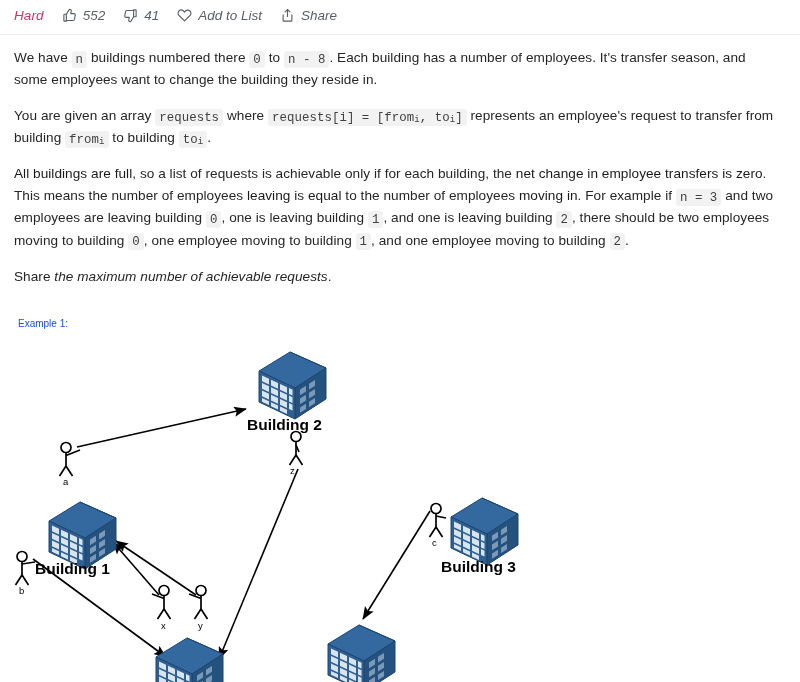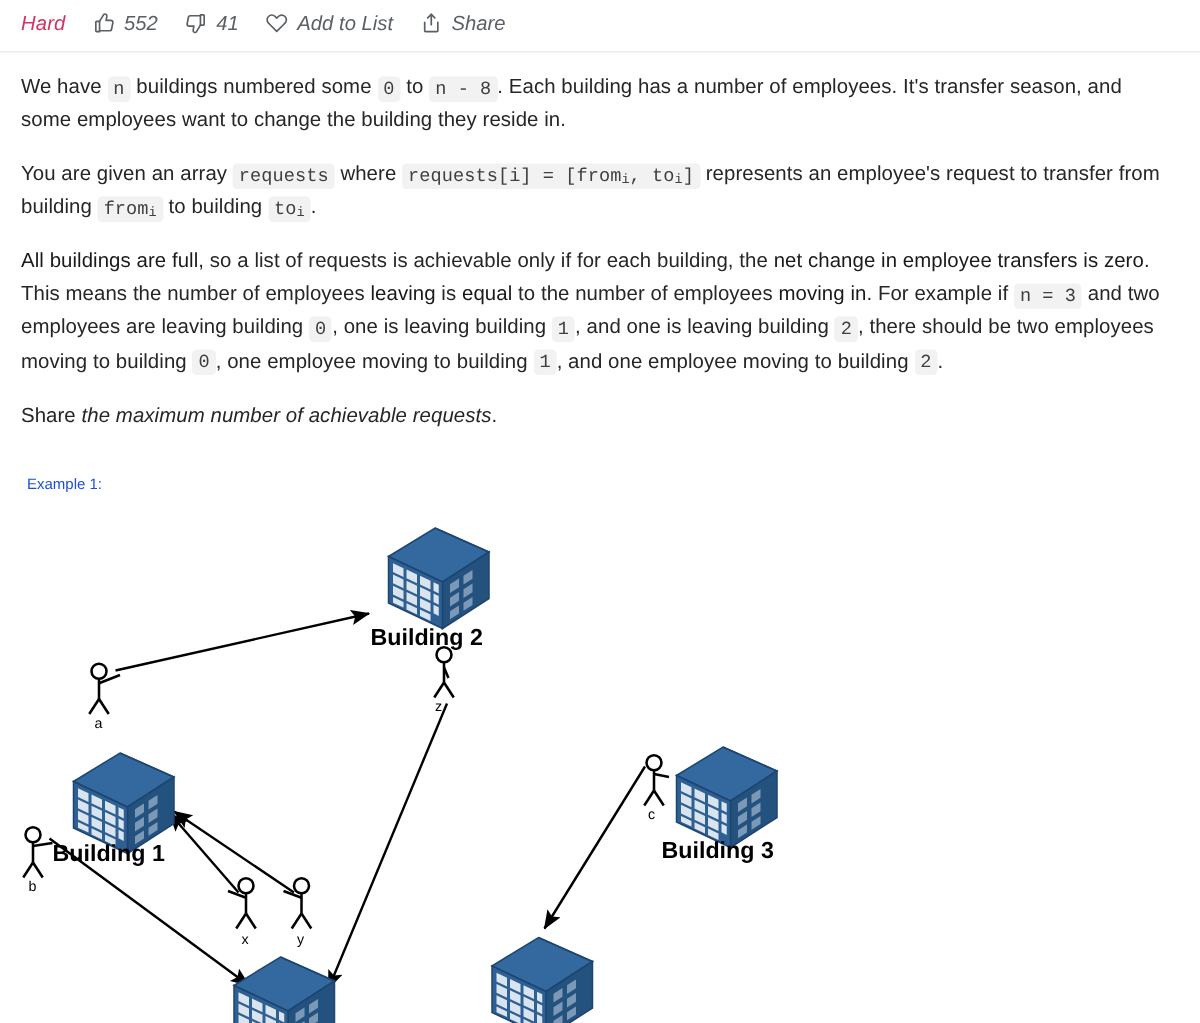--- a/index.html
+++ b/index.html
@@ -157,21 +157,21 @@
       </svg>
     </span>
     <span>Share</span>
   </span>
 </div>
 
 <div class="divider"></div>
 
 <div class="content">
 
-  <p class="para"><span>We have </span><code class="inline">n</code><span> buildings numbered some </span><code class="inline">0</code><span> to </span><code class="inline">n - 8</code><span>. Each building has a number of employees. It's transfer season, and some employees want to change the building they reside in.</span></p>
+  <p class="para"><span>We have </span><code class="inline">n</code><span> buildings numbered there </span><code class="inline">0</code><span> to </span><code class="inline">n - 8</code><span>. Each building has a number of employees. It's transfer season, and some employees want to change the building they reside in.</span></p>
 
   <p class="para"><span>You are given an array </span><code class="inline">requests</code><span> where </span><code class="inline"><span>requests[i] = [from</span><sub>i</sub><span>, to</span><sub>i</sub><span>]</span></code><span> represents an employee's request to transfer from building </span><code class="inline"><span>from</span><sub>i</sub></code><span> to building </span><code class="inline"><span>to</span><sub>i</sub></code><span>.</span></p>
 
   <p class="para"><b>All buildings are full</b><span>, so a list of requests is achievable only if for each building, the </span><b>net change in employee transfers is zero</b><span>. This means the number of employees </span><b>leaving</b><span> is </span><b>equal</b><span> to the number of employees </span><b>moving in</b><span>. For example if </span><code class="inline">n = 3</code><span> and two employees are leaving building </span><code class="inline">0</code><span>, one is leaving building </span><code class="inline">1</code><span>, and one is leaving building </span><code class="inline">2</code><span>, there should be two employees moving to building </span><code class="inline">0</code><span>, one employee moving to building </span><code class="inline">1</code><span>, and one employee moving to building </span><code class="inline">2</code><span>.</span></p>
 
   <p class="para italic-tail"><span>Share </span><em>the maximum number of achievable requests</em><span>.</span></p>
 
   <div class="example-head">Example 1:</div>
 </div>
 

